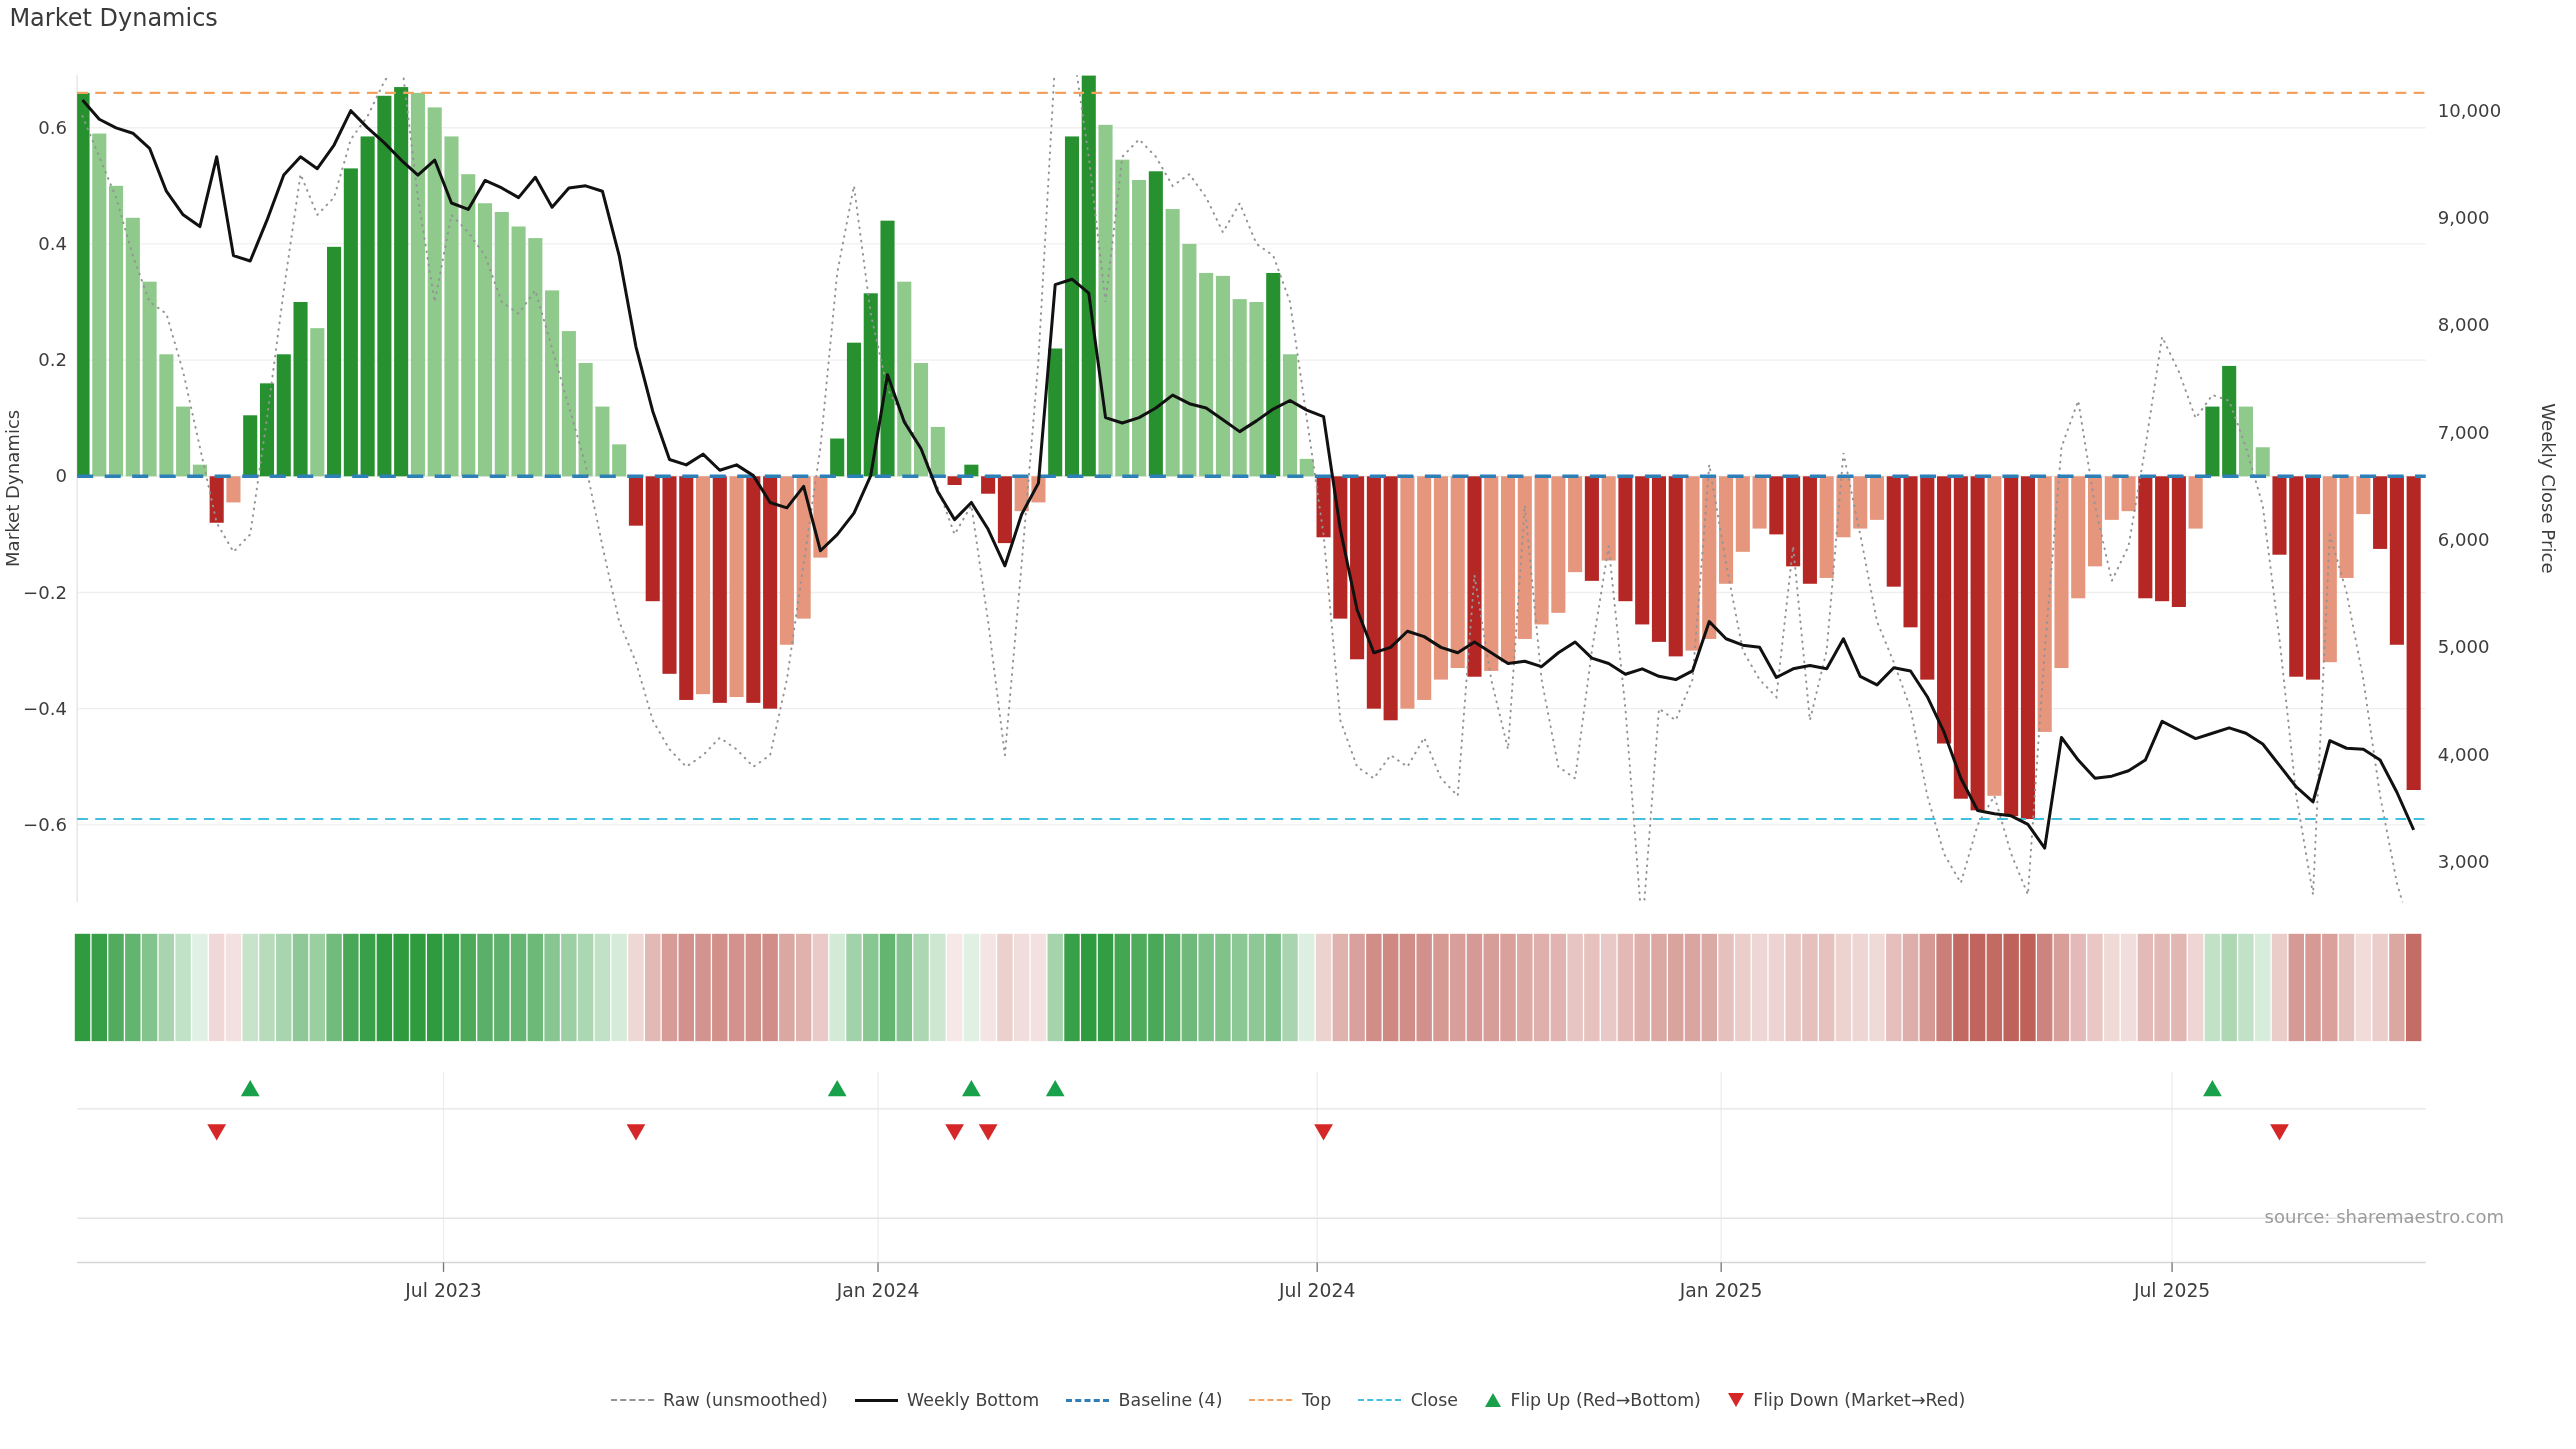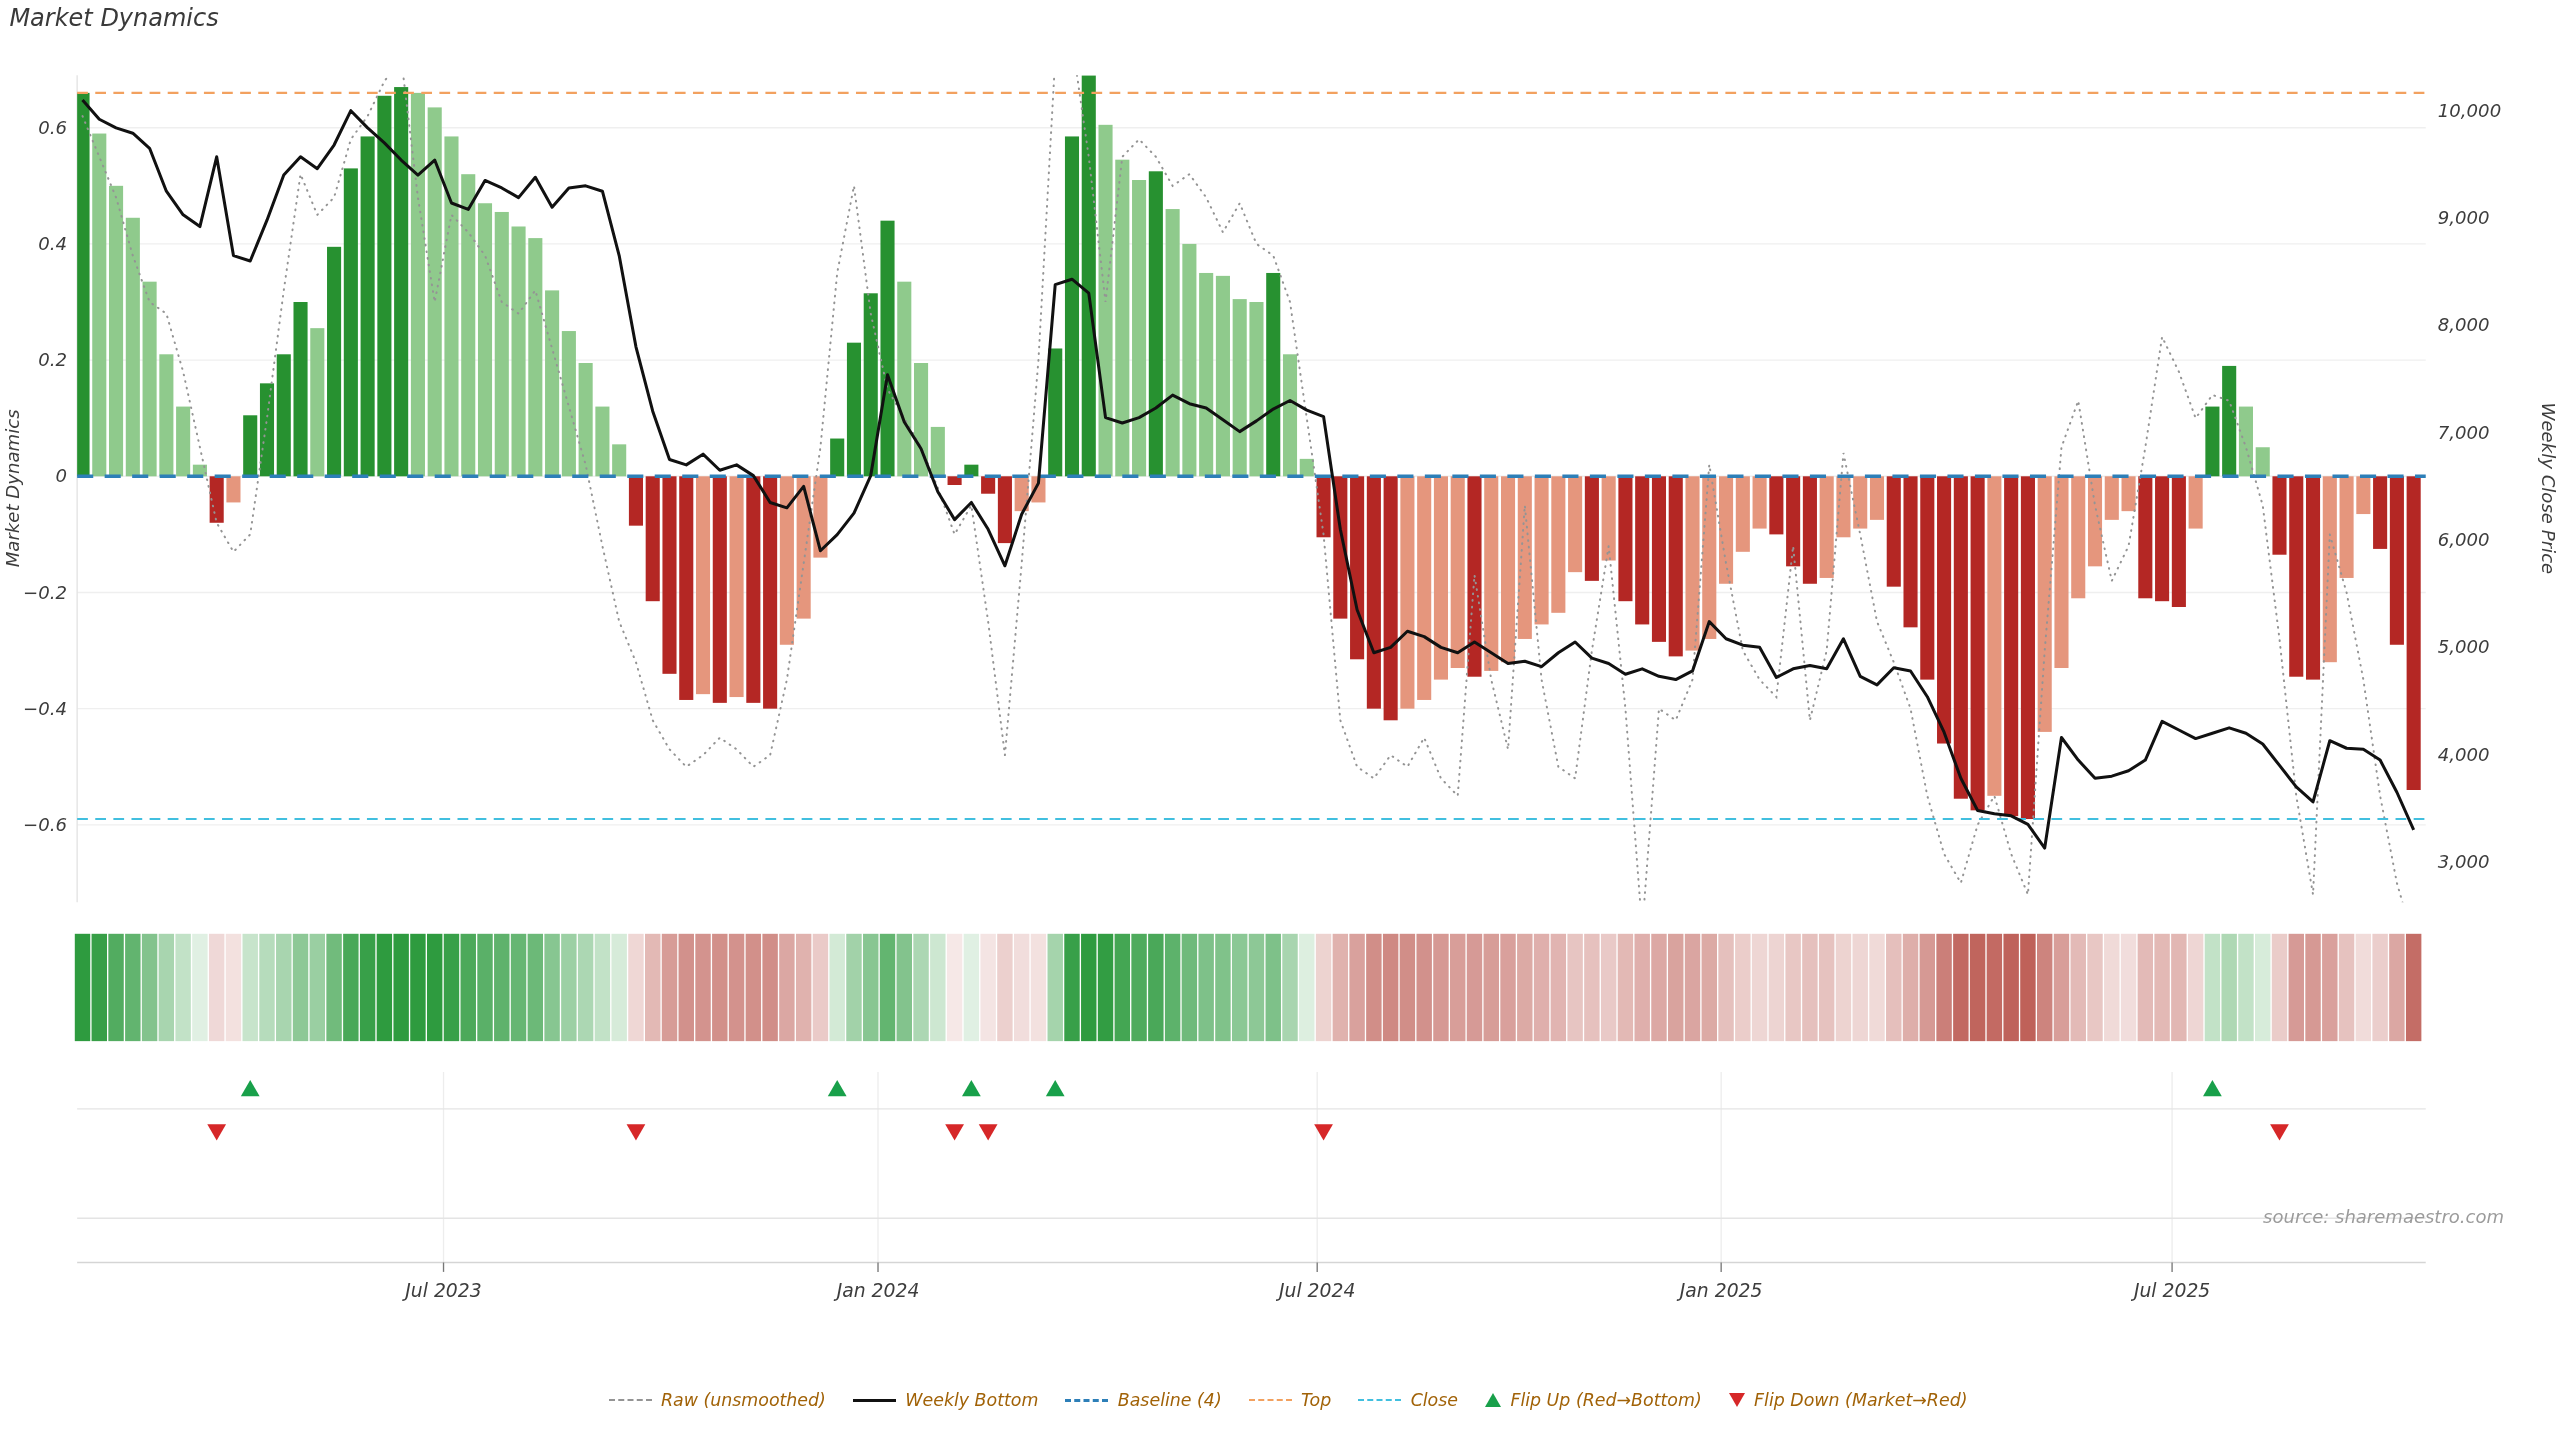--- a/index.html
+++ b/index.html
@@ -1,22 +1,22 @@
 <!DOCTYPE html>
 <html style="font-size:10.7px"><head>
 <meta charset="utf-8">
 <style>
   html,body{margin:0;padding:0;background:#ffffff;width:2576px;height:1449px;overflow:hidden;
     font-family:"DejaVu Sans","Liberation Sans",sans-serif;}
-  #stage{position:relative;width:2560px;height:1449px;background:#fff;font-style:italic;}
+  #stage{position:relative;width:2560px;height:1449px;background:#fff;}
   #page-title{position:absolute;left:9.4px;top:4px;font-size:24px;color:#3a3a3a;}
   #src-note{position:absolute;right:56px;top:1206px;font-size:18px;color:#9b9b9b;}
   #chart-svg{position:absolute;left:0;top:0;}
   #legend{position:absolute;left:0;top:1390px;width:2576px;display:flex;justify-content:center;
-    align-items:center;gap:27px;font-size:17.4px;color:#a16207;}
+    align-items:center;gap:27px;font-size:17.4px;color:#404040;}
   .lg-item{display:flex;align-items:center;gap:9.4px;}
   .sw-line{display:inline-block;width:43px;height:0;}
   .sw-raw{border-top:2px dashed #949494;}
   .sw-close{border-top:3.4px solid #111;}
   .sw-base{border-top:3.4px dashed #2d7fb8;}
   .sw-top{border-top:2px dashed #f2a15f;}
   .sw-bottom{border-top:2px dashed #41bfdf;}
   .sw-tri-up{width:0;height:0;border-left:8.7px solid transparent;border-right:8.7px solid transparent;
     border-bottom:14.8px solid #18a04a;}
   .sw-tri-down{width:0;height:0;border-left:8.7px solid transparent;border-right:8.7px solid transparent;

